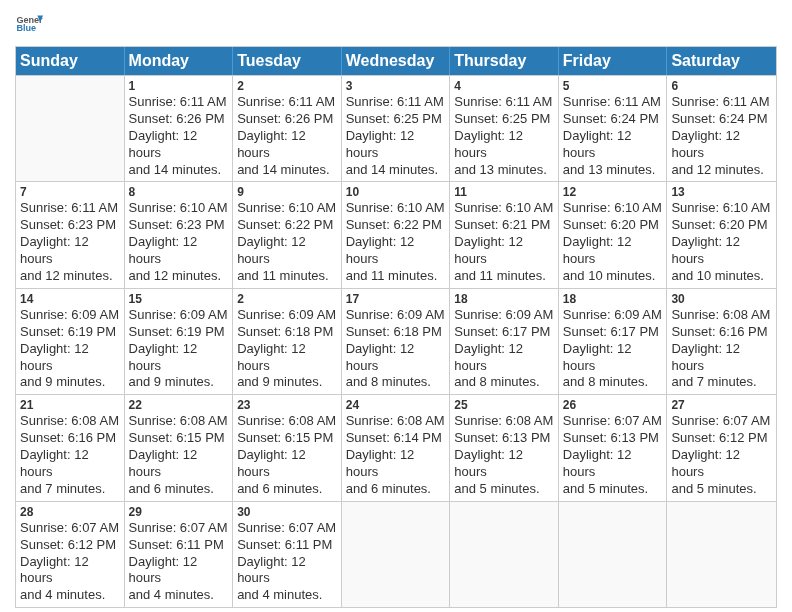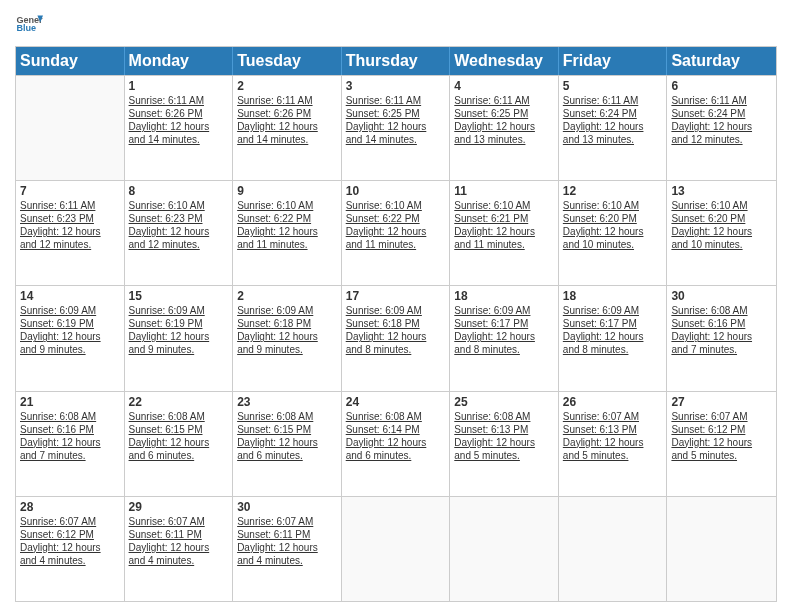--- a/index.html
+++ b/index.html
@@ -85,24 +85,23 @@
     .cal-cell:last-child { border-right: none; }
     .cal-cell.empty { background: #f9f9f9; }
     .day-num {
       font-size: 12px;
       font-weight: bold;
       color: #333;
       display: block;
       margin-bottom: 1px;
     }
     .cell-text {
-      font-size: 10px;
+      font-size: 13px;
       line-height: 1.3;
       color: #333;
-      text-decoration: underline;
     }
   </style>
 </head>
 <body>
 
 <div class="page">
   <div class="header">
     <div class="logo">
       <svg class="logo-icon" viewBox="0 0 40 40">
         <text x="2" y="18" font-size="13" font-weight="bold" fill="#555">General</text>
@@ -114,22 +113,22 @@
       <h1></h1>
       <h2></h2>
     </div>
   </div>
 
   <div class="calendar">
     <div class="cal-header" id="cal-header">
         <div class="cal-header-cell">Sunday</div>
         <div class="cal-header-cell">Monday</div>
         <div class="cal-header-cell">Tuesday</div>
+        <div class="cal-header-cell">Wednesday</div>
         <div class="cal-header-cell">Thursday</div>
-        <div class="cal-header-cell">Wednesday</div>
         <div class="cal-header-cell">Friday</div>
         <div class="cal-header-cell">Saturday</div>
       </div>
     <div class="cal-body" id="cal-body">
         <div class="cal-row">
           <div class="cal-cell empty"></div>
           <div class="cal-cell">
             <span class="day-num">1</span>
             <div class="cell-text">Sunrise: 6:11 AM<br>Sunset: 6:26 PM<br>Daylight: 12 hours<br>and 14 minutes.</div>
           </div>

